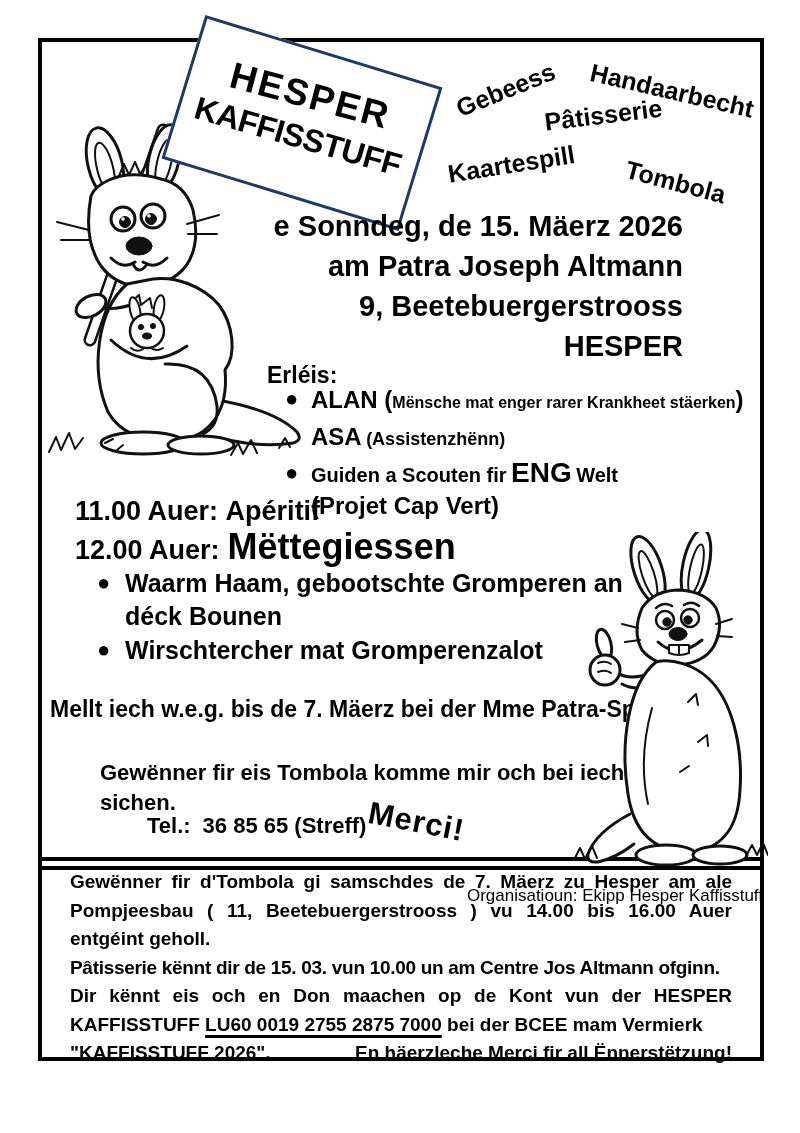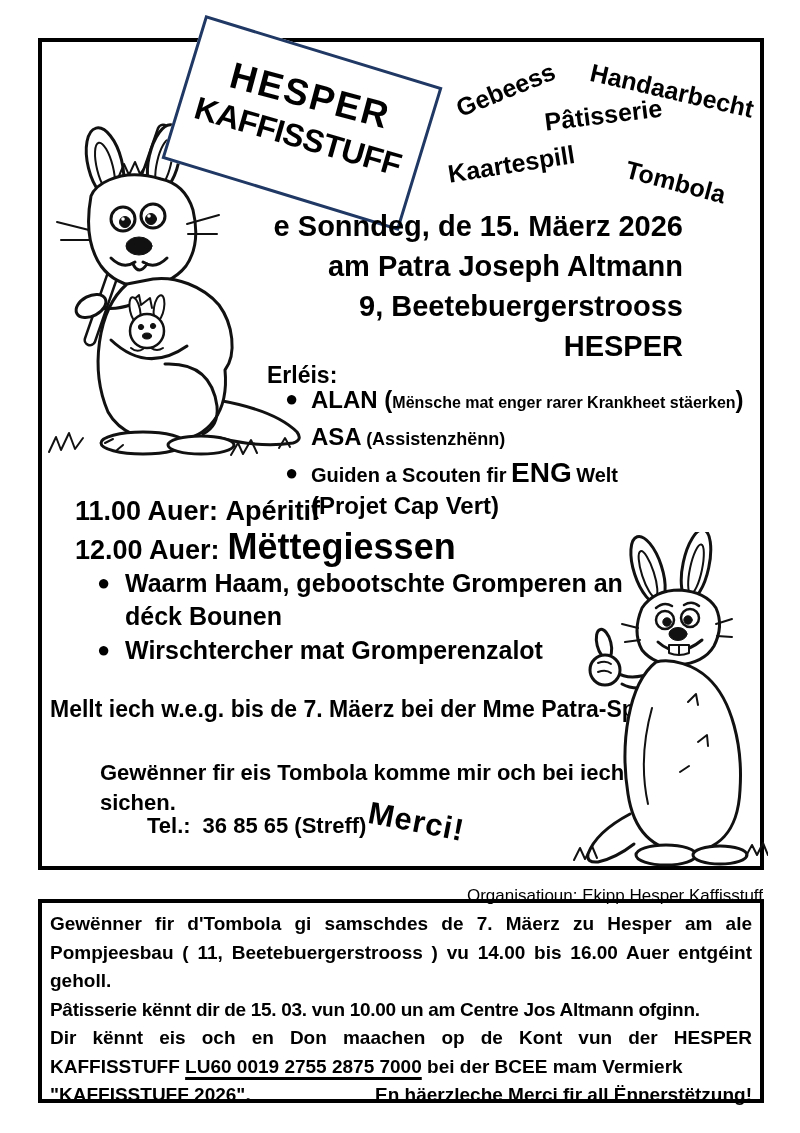--- a/index.html
+++ b/index.html
@@ -1,22 +1,22 @@
 <!DOCTYPE html>
 <html><head>
 <meta charset="utf-8">
 <style>
   html,body{margin:0;padding:0;background:#fff;}
   .page{position:relative;width:800px;height:1133px;background:#fff;overflow:hidden;
         font-family:"Liberation Sans",sans-serif;color:#000;}
   .abs{position:absolute;}
   
   .main-box{left:38px;top:38px;width:726px;height:832px;border:4px solid #000;box-sizing:border-box;}
-  .bottom-box{left:38px;top:899px;width:726px;height:204px;border:4px solid #000;box-sizing:border-box;
-              padding:7px 8px;font-size:19px;font-weight:bold;line-height:28.5px;text-align:justify;}
+  .bottom-box{left:38px;top:857px;width:726px;height:204px;border:4px solid #000;box-sizing:border-box;
+              padding:7px 28px;font-size:19px;font-weight:bold;line-height:28.5px;text-align:justify;}
   .bottom-box p{margin:0;}
   .nowrap{white-space:nowrap;letter-spacing:-0.3px;}
   
   .sign{left:178px;top:48px;width:248px;height:150px;background:#fff;border:3px solid #1f3864;
         transform:rotate(17deg);z-index:6;box-sizing:border-box;text-align:center;padding-top:22px;}
   .sign .l1{font-size:37px;font-weight:800;letter-spacing:2px;line-height:44px;transform:rotate(-2deg);}
   .sign .l2{font-size:32px;font-weight:800;letter-spacing:-0.5px;line-height:40px;transform:rotate(-1deg);}
   
   .scatter{font-size:25px;font-weight:bold;white-space:nowrap;transform-origin:left top;z-index:4;}
   

